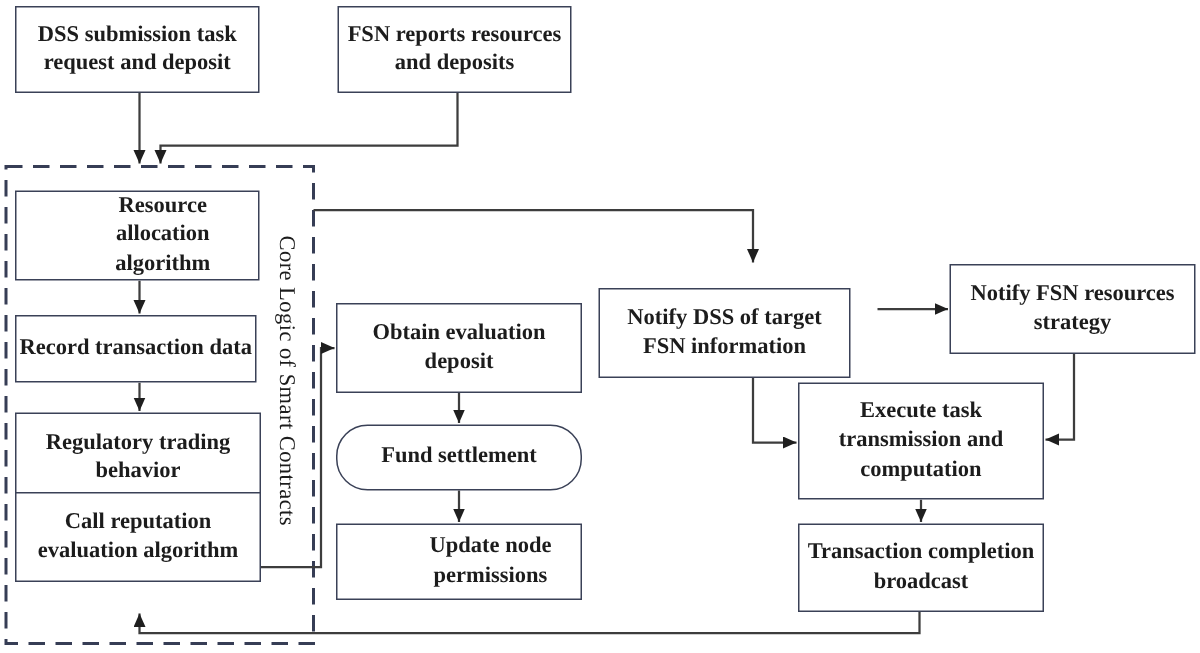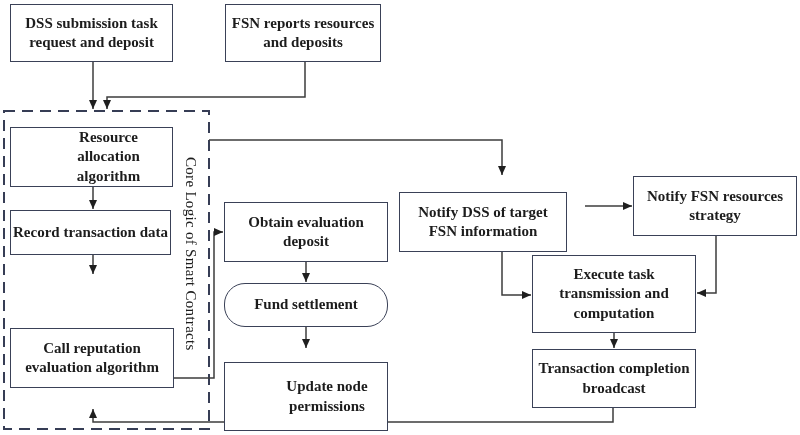--- a/index.html
+++ b/index.html
@@ -90,29 +90,31 @@
   </svg>
 
   <div class="node" style="left:10px; top:4px; width:163px; height:58px;">DSS submission task
 request and deposit</div>
   <div class="node" style="left:225px; top:4px; width:156px; height:58px;">FSN reports resources
 and deposits</div>
 
   <div class="node" style="left:10px; top:127px; width:163px; height:60px;padding-left:36px;">Resource allocation
 algorithm</div>
   <div class="node" style="left:10px; top:210px; width:161px; height:45px;">Record transaction data</div>
+  <div class="node" style="left:10px; top:275px; width:164px; height:60px;">Regulatory trading
+behavior</div>
   <div class="node" style="left:10px; top:328px; width:164px; height:60px;">Call reputation
 evaluation algorithm</div>
 
   <div class="vlabel">Core Logic of Smart Contracts</div>
 
   <div class="node" style="left:224px; top:202px; width:164px; height:60px;">Obtain evaluation
 deposit</div>
   <div class="node" style="left:224px; top:283px; width:164px; height:44px;border-radius:21px;">Fund settlement</div>
-  <div class="node" style="left:224px; top:362px; width:164px; height:69px;padding-left:44px;">Update node
+  <div class="node" style="left:224px; top:349px; width:164px; height:51px;padding-left:44px;">Update node
 permissions</div>
 
   <div class="node" style="left:399px; top:176px; width:168px; height:60px;margin-top:16px;">Notify DSS of target
 FSN information</div>
   <div class="node" style="left:633px; top:176px; width:164px; height:60px;">Notify FSN resources
 strategy</div>
   <div class="node" style="left:532px; top:255px; width:164px; height:78px;">Execute task
 transmission and
 computation</div>
   <div class="node" style="left:532px; top:349px; width:164px; height:59px;">Transaction completion

